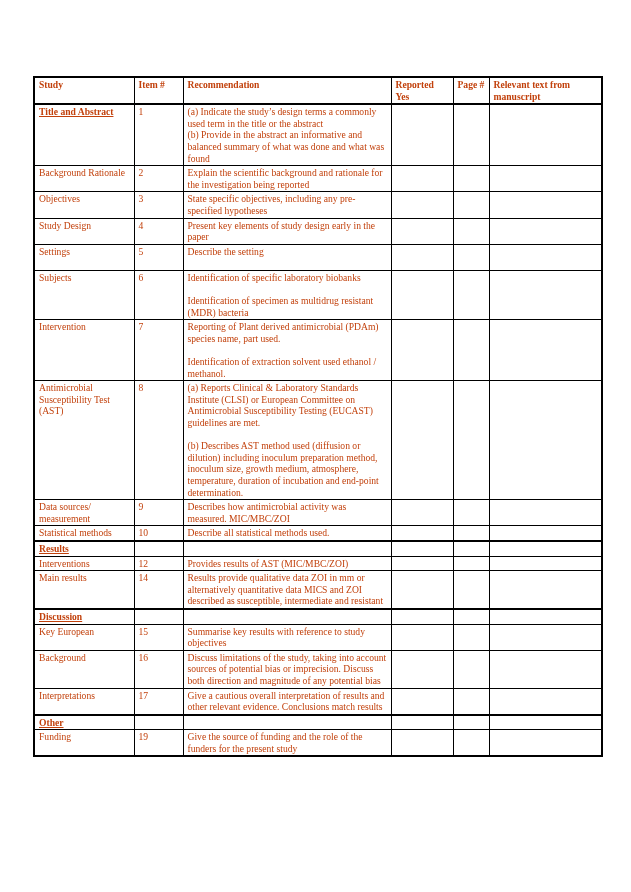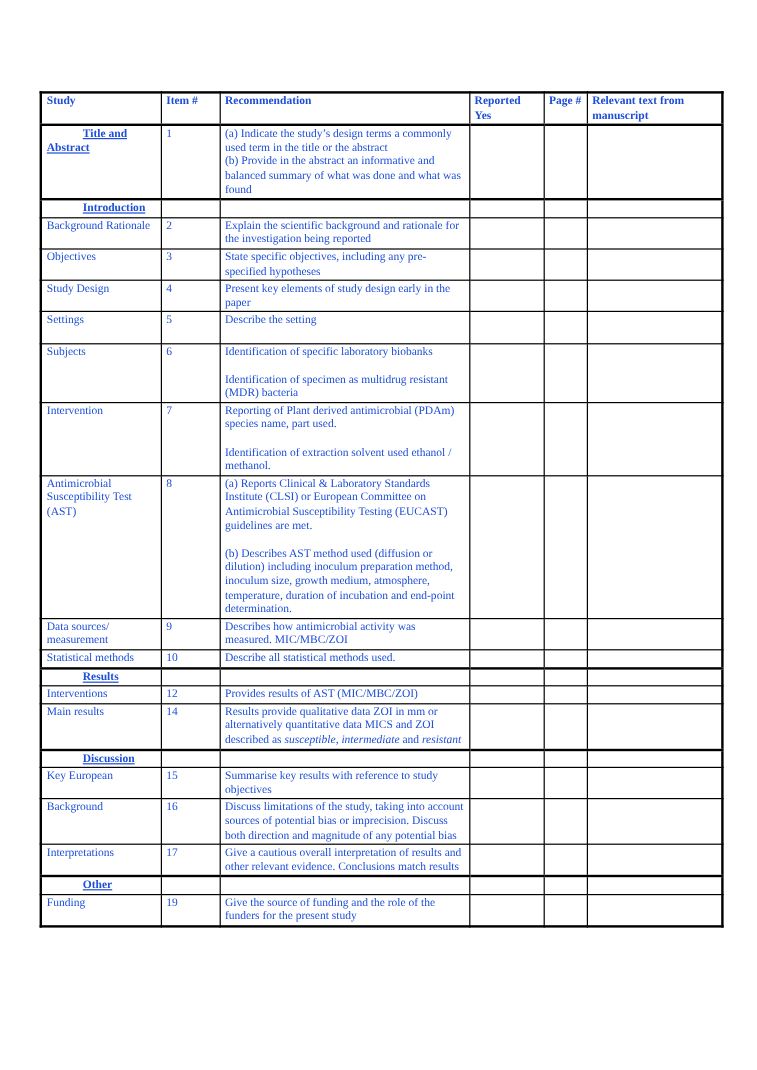--- a/index.html
+++ b/index.html
@@ -6,21 +6,21 @@
     margin: 0;
     padding: 0;
     background: #ffffff;
   }
   .page {
     position: relative;
     width: 631px;
     height: 892px;
     background: #ffffff;
     font-family: "Liberation Serif", "DejaVu Serif", serif;
-    color: #1d4ed8;
+    color: #c2410c;
     overflow: hidden;
   }
   table.checklist {
     position: absolute;
     left: 33px;
     top: 76px;
     width: 568px;
     border-collapse: collapse;
     table-layout: fixed;
     border: 2px solid #000000;
@@ -46,25 +46,24 @@
     font-weight: bold;
     border-bottom: 2px solid #000000;
   }
   tr.section td {
     border-top: 2px solid #000000;
     height: 10px;
   }
   .heading {
     font-weight: bold;
     text-decoration: underline;
-    margin-left: 30px;
   }
   .rec-par { margin: 0; }
   .blank-line { height: 11.6px; }
-  .it { font-style: italic; }
+  .it { }
 </style>
 </head>
 <body>
 
 <div class="page">
   <table class="checklist">
     <colgroup>
       <col class="c-study">
       <col class="c-item">
       <col class="c-rec">
@@ -87,28 +86,20 @@
           <td><span class="heading">Title and Abstract</span></td>
           <td>1</td>
           <td>
             <div class="rec-par">(a) Indicate the study’s design terms a commonly used term in the title or the abstract</div>
             <div class="rec-par">(b) Provide in the abstract an informative and balanced summary of what was done and what was found</div>
           </td>
           <td></td>
           <td></td>
           <td></td>
         </tr>
-        <tr class="section">
-          <td><span class="heading">Introduction</span></td>
-          <td></td>
-          <td></td>
-          <td></td>
-          <td></td>
-          <td></td>
-        </tr>
         <tr class="item">
           <td><span>Background Rationale</span></td>
           <td>2</td>
           <td>
             <div class="rec-par">Explain the scientific background and rationale for the investigation being reported</div>
           </td>
           <td></td>
           <td></td>
           <td></td>
         </tr>

